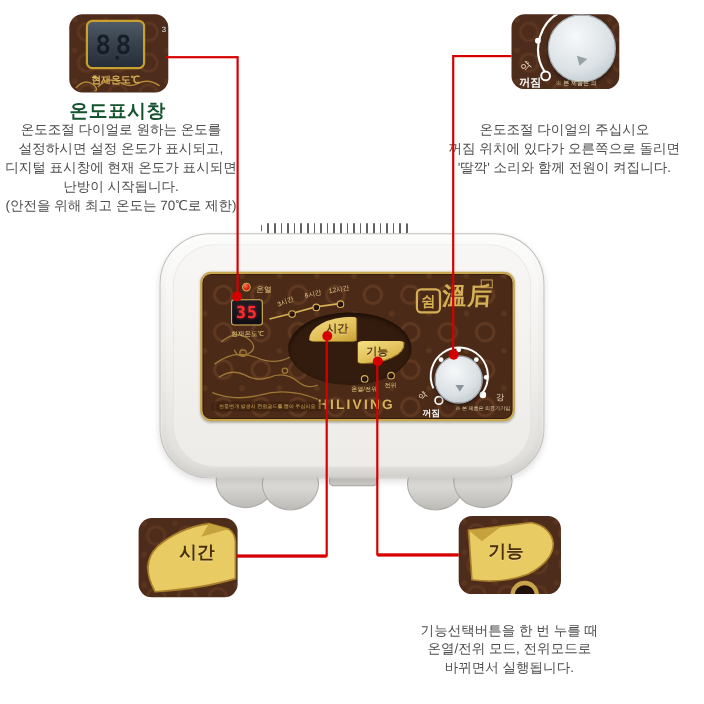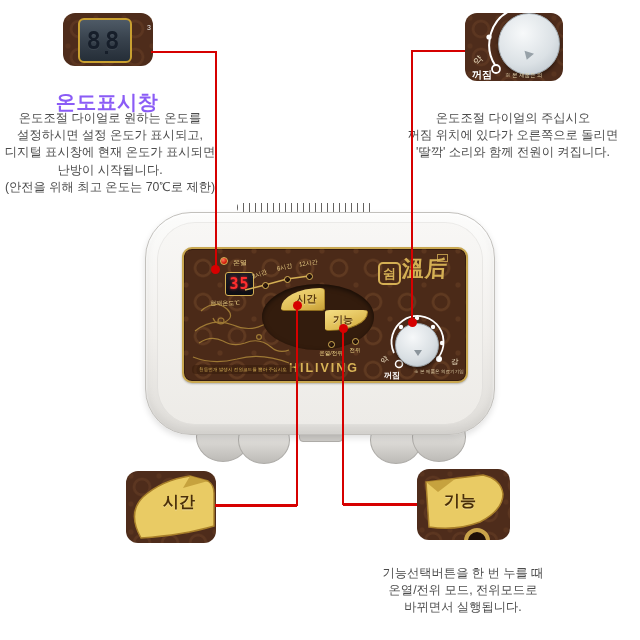--- a/index.html
+++ b/index.html
@@ -21,21 +21,21 @@
     background-image:
       radial-gradient(circle, rgba(150,99,58,0) 6px, rgba(150,99,58,.38) 7px, rgba(150,99,58,.38) 8.5px, rgba(150,99,58,0) 10px),
       radial-gradient(circle, rgba(150,99,58,.30) 2px, rgba(150,99,58,0) 3.2px);
     background-size:34px 34px, 34px 34px;
     background-position:2px 2px, 19px 19px;
   }
   .rosettes.fine { background-size:28px 28px,28px 28px; opacity:.55; }
 
   .callout-title {
     position:absolute; width:134px; text-align:center;
-    font-size:20px; font-weight:bold; color:#8b5cf6; letter-spacing:.5px;
+    font-size:17px; font-weight:bold; color:#14532d; letter-spacing:.5px;
   }
   .callout-desc {
     position:absolute; width:230px; text-align:center;
     font-size:12.3px; line-height:17.2px; color:#4c4c4c;
     white-space:pre; transform-origin:center top;
   }
 
   
   .rline { position:absolute; background:#d60000; z-index:50; }
   .rdot  { position:absolute; width:9px; height:9px; border-radius:50%; background:#d60000; z-index:51; }
@@ -78,21 +78,21 @@
     background:radial-gradient(circle at 35% 30%, #3a1d10, #140a05 70%);
     border:1.5px solid #d4af54;
   }
   .led.on { background:radial-gradient(circle at 35% 30%, #ff7a5a, #c80f00 70%); }
   .tiny-label { position:absolute; font-size:6px; color:#e8cd84; white-space:nowrap; }
 
   #seg-display {
     position:absolute; left:26px; top:23px; width:29px; height:24px;
     border:1.5px solid #d4af54; border-radius:3px;
     background:linear-gradient(180deg,#1d1d26,#0d0d13);
-    display:flex; align-items:center; justify-content:center;margin-left:15px;
+    display:flex; align-items:center; justify-content:center;
   }
   #seg-display .val {
     font-family:"DejaVu Sans Mono", monospace; font-weight:bold;
     font-size:15px; color:#ff2e2e; letter-spacing:1px;
     text-shadow:0 0 3px rgba(255,40,40,.8);
   }
   .oval {
     position:absolute; left:78px; top:35px; width:112px; height:66px;
     border-radius:50%; background:#331c0d;
     box-shadow: inset 0 2px 5px rgba(0,0,0,.55);
@@ -187,21 +187,21 @@
   <div class="rdot" style="left:407.5px; top:317.5px;"></div>
 
   <div class="rline" style="left:295.8px; top:303px; width:2.4px; height:203px;"></div>
   <div class="rline" style="left:215px; top:504.4px; width:82px; height:2.4px;"></div>
   <div class="rdot" style="left:292.5px; top:300.5px;"></div>
 
   <div class="rline" style="left:341.8px; top:327px; width:2.4px; height:178px;"></div>
   <div class="rline" style="left:343px; top:503.4px; width:74px; height:2.4px;"></div>
   <div class="rdot" style="left:338.5px; top:323.5px;"></div>
 
-  <div class="photo" style="left:63px; top:13px; width:90px; height:53px;">
+  <div class="photo" style="left:63px; top:13px; width:90px; height:71px;">
     <div class="rosettes fine"></div>
     <div id="tl-display">
       <span class="val">88</span>
       <span class="dp"></span>
     </div>
     <div class="abs" style="left:10px; top:53px; width:64px; text-align:center; font-size:9px; font-weight:bold; color:#d9b457;">현재온도℃</div>
     <div class="abs" style="left:84px; top:11px; font-size:7px; color:#eee;">3</div>
     <svg class="abs" style="left:4px; top:57px;" width="82" height="13" viewBox="0 0 82 13">
       <path d="M2,10 q8,-9 16,-3 q6,5 -1,7 M22,9 q10,-10 20,-4 q8,5 16,1 q10,-5 20,2" stroke="#c49a3e" stroke-width="1.3" fill="none" opacity=".85"></path>
     </svg>

